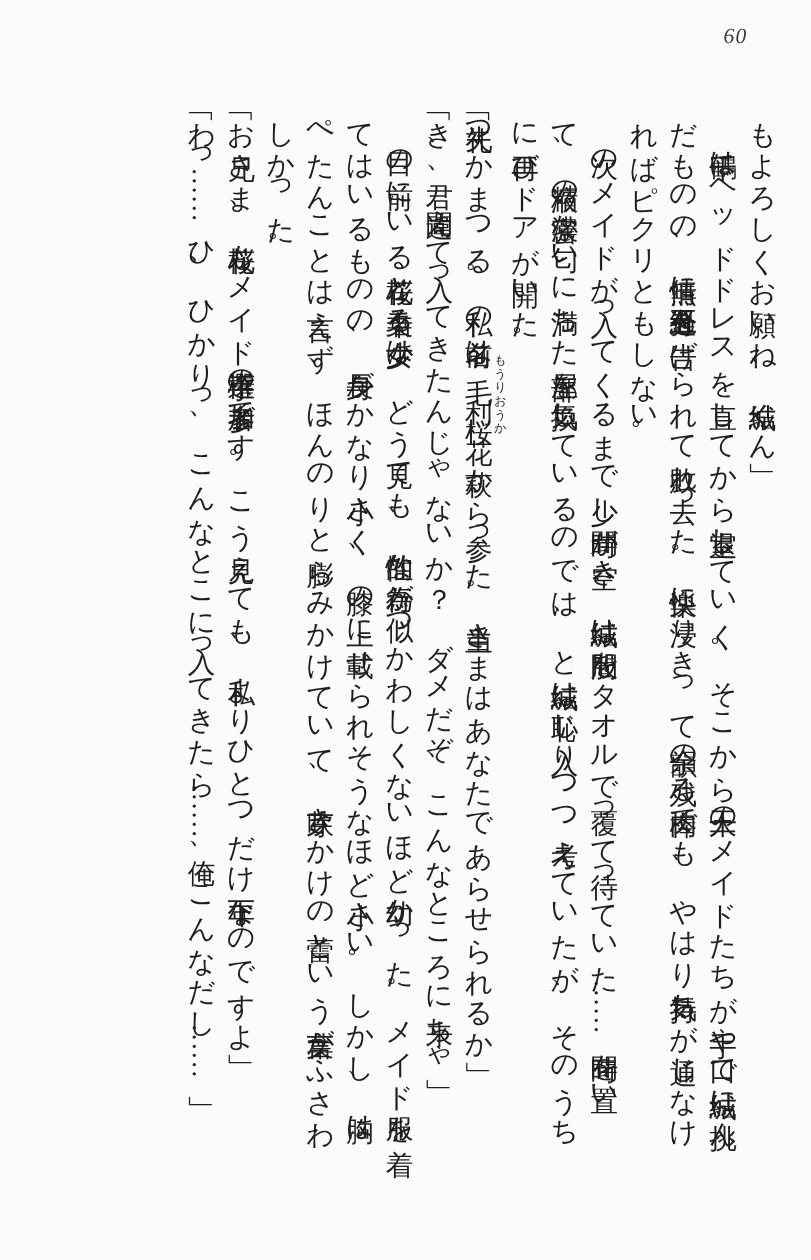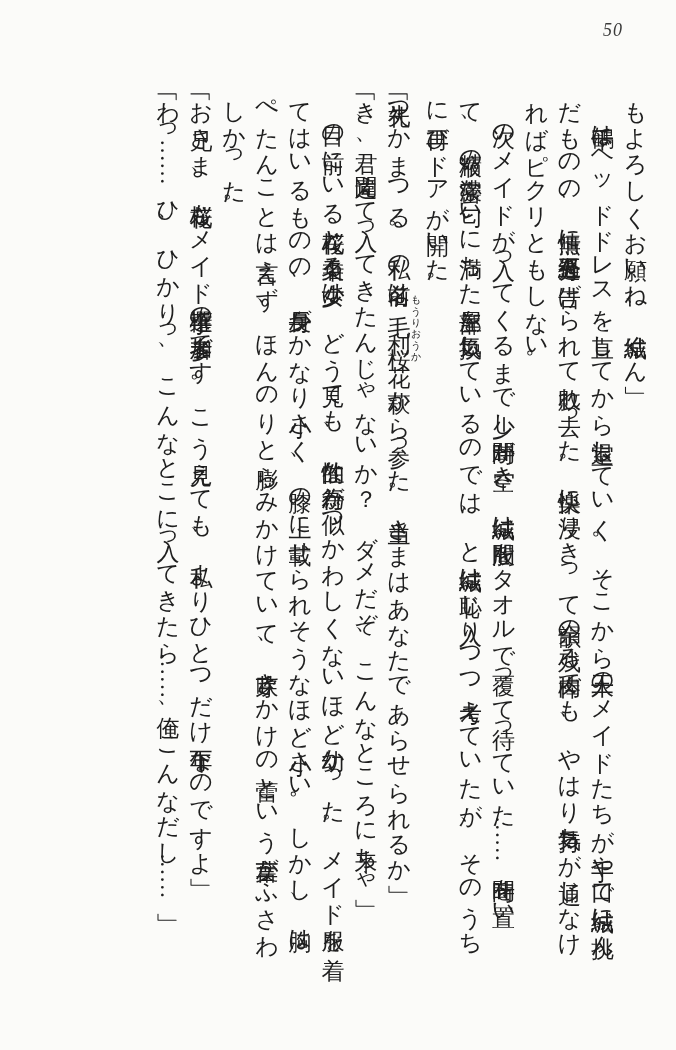--- a/index.html
+++ b/index.html
@@ -51,21 +51,21 @@
   ruby rt {
     font-size: 10px;
     letter-spacing: 0;
     color: var(--fg, #1e1e1e);
   }
 </style>
 </head>
 <body style="--bg: #fbfbf9; --fg: #1e1e1e; --pn: #3a3a3a;">
 
 <div class="page">
-  <div class="page-number">50</div>
+  <div class="page-number">60</div>
   <div class="text-block" id="text-block">
       <p class="para">もよろしくお願いね、結城くん」</p>
       <p class="para">　千鶴はヘッドドレスを直してから退室していく。そこから十三人のメイドたちが手や口で結城に挑んだものの、無情に五分経過を告げられて敗れ去った。快楽に浸りきって余韻の残る肉棒でも、やはり気持ちが通じなければピクリともしない。</p>
       <p class="para">　次のメイドが入ってくるまで少し時間が空き、結城は股間をタオルで覆って待っていた……時間を置いて、精液の濃密な匂いに満ちた部屋を換気しているのでは、と結城は恥じ入りつつ考えていたが、そのうちに再びドアが開いた。</p>
       <p class="para">「失礼つかまつる。私の名前は<ruby>毛利<rt>もうり</rt></ruby><ruby>桜花<rt>おうか</rt></ruby>、萩から参った。当主さまはあなたであらせられるか」</p>
       <p class="para">「き、君、間違えて入ってきたんじゃないか？　ダメだぞ、こんなところに来ちゃ」</p>
       <p class="para">　目の前にいる桜花と名乗る少女は、どう見ても、性的な行為が似つかわしくないほど幼かった。メイド服を着てはいるものの、身長がかなり小さく、膝の上に載せられそうなほど小さい。しかし、胸はぺたんことは言えず、ほんのりと膨らみかけていて、芽吹きかけの蕾という言葉がふさわしかった。</p>
       <p class="para">「お兄さま、桜花もメイド選手権の参加者です。こう見えても、私よりひとつだけ年下なのですよ」</p>
       <p class="para">「わっ……ひ、ひかりっ、こんなとこに入ってきたら……俺、こんなだし……」</p>
     </div>

